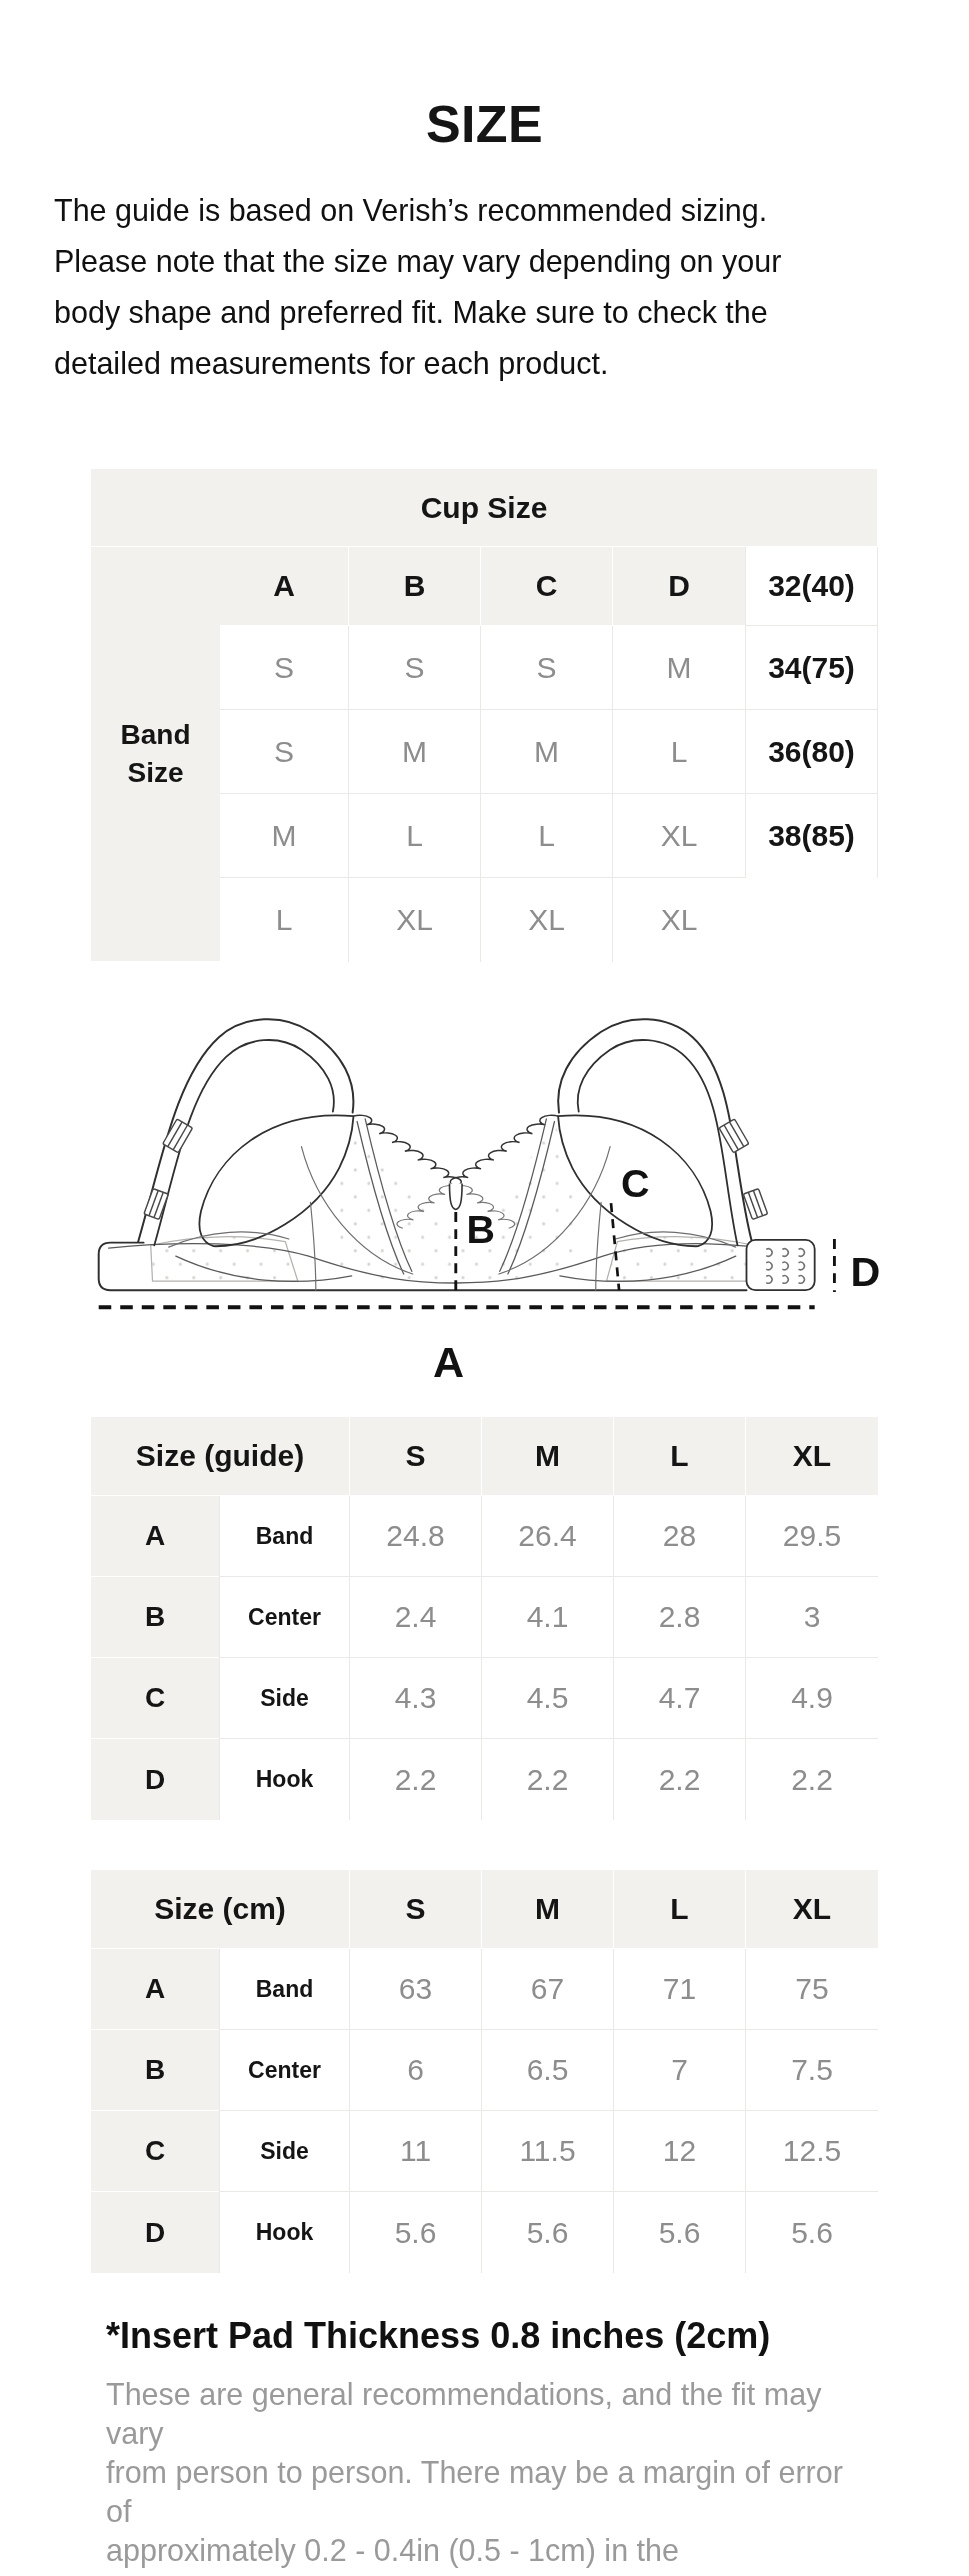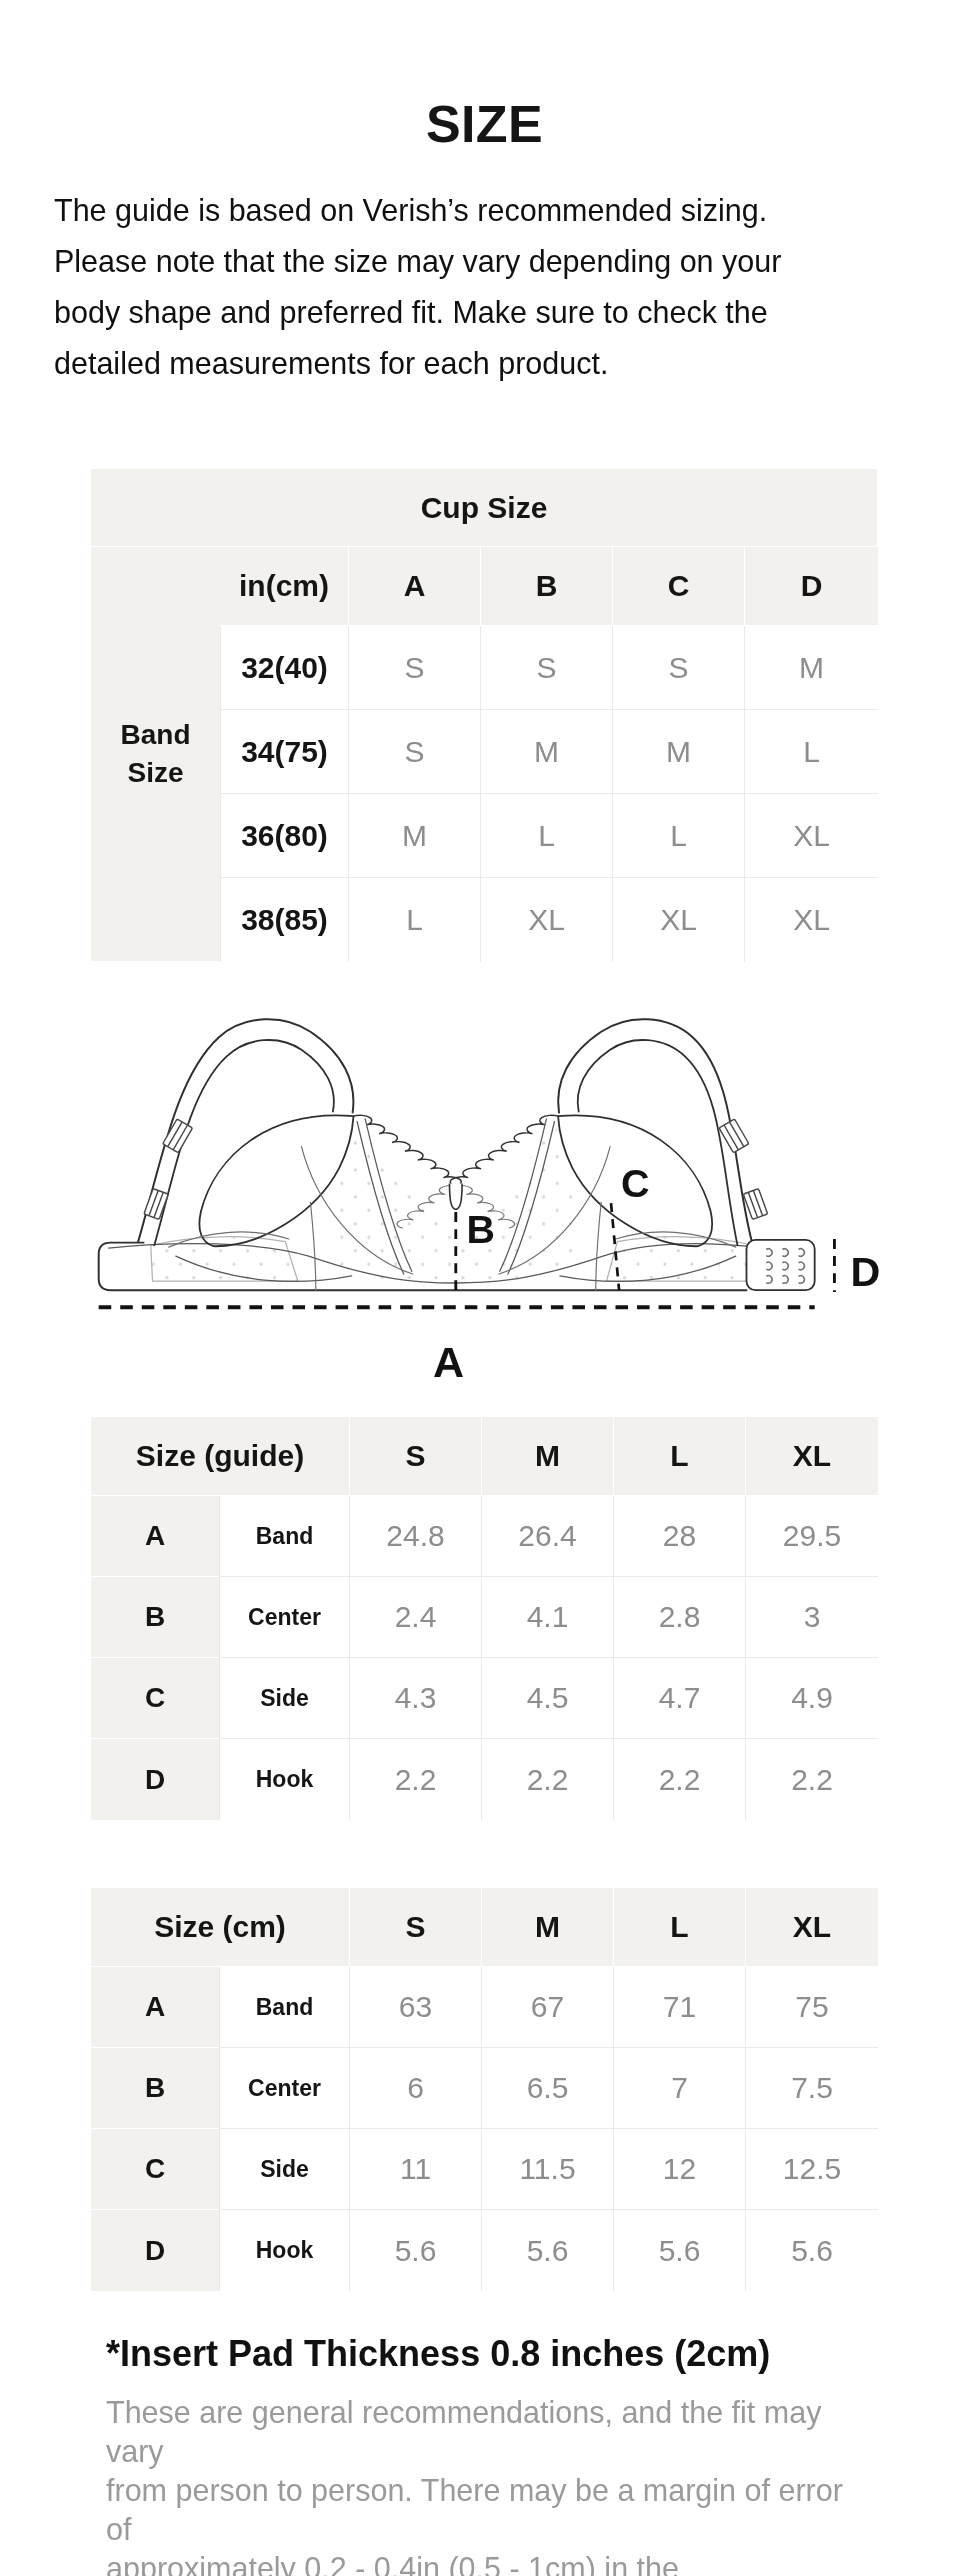--- a/index.html
+++ b/index.html
@@ -12,21 +12,21 @@
   .intro { margin:35px auto 0 auto; width:861px; text-align:left; font-size:30.5px;
     line-height:51px; white-space:pre-line; color:#101010; }
 
   .sizetable { margin-left:auto; margin-right:auto; display:grid; width:787px; }
   #cup-table { margin-top:80px;
     grid-template-columns:129px 129px 132px 132px 132px 133px;
     grid-template-rows:78px 79px 84px 84px 84px 84px; }
   .dim { grid-template-columns:128px 131px 132px 132px 132px 132px;
     grid-template-rows:79px 81px 81px 81px 81px; }
   #inch-table { margin-top:19px; }
-  #cm-table  { margin-top:68px; }
+  #cm-table  { margin-top:50px; }
 
   .cell { display:flex; align-items:center; justify-content:center; box-sizing:border-box;
     text-align:center; }
   .g { background:#f2f1ee; border-right:1.8px solid #ffffff; border-bottom:1.8px solid #ffffff; }
   .w { background:#ffffff; border-right:0.9px solid #ebe9e6; border-bottom:0.9px solid #ebe9e6; }
   .lb { border-left:0.9px solid #ebe9e6; }
   .nr { border-right:none !important; }
   .er { border-right:none !important; }
   .eb { border-bottom:none !important; }
   .span-all { grid-column:1 / -1; }
@@ -62,21 +62,20 @@
 
 <p class="intro">The guide is based on Verish’s recommended sizing.
 Please note that the size may vary depending on your
 body shape and preferred fit. Make sure to check the
 detailed measurements for each product.</p>
 
 <div id="cup-table" class="sizetable">
   <div class="cell g hd span-all">Cup Size</div>
   <div class="cell g corner bandsize nr">Band
 Size</div>
-  <div class="cell g hd">in(cm)</div>
   <div class="cell g hd">A</div>
   <div class="cell g hd">B</div>
   <div class="cell g hd">C</div>
   <div class="cell g hd er">D</div>
 
   <div class="cell w hd lb">32(40)</div>
   <div class="cell w val">S</div>
   <div class="cell w val">S</div>
   <div class="cell w val">S</div>
   <div class="cell w val er">M</div>

